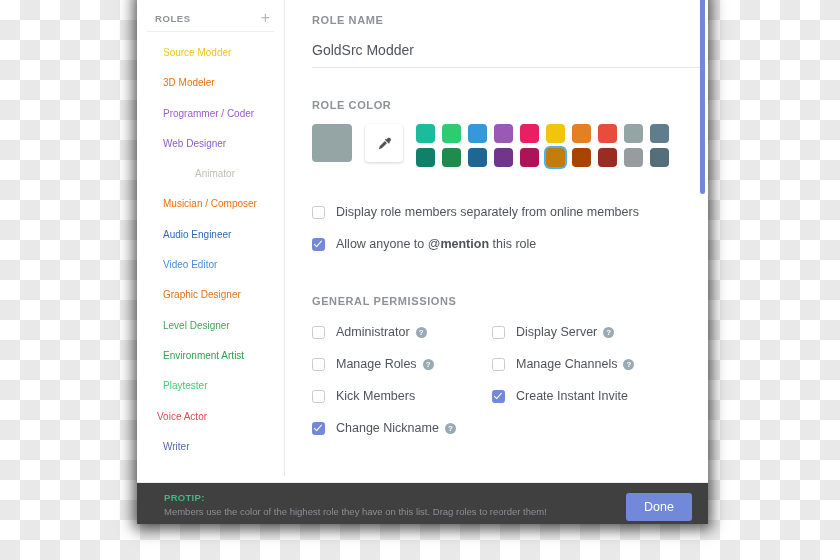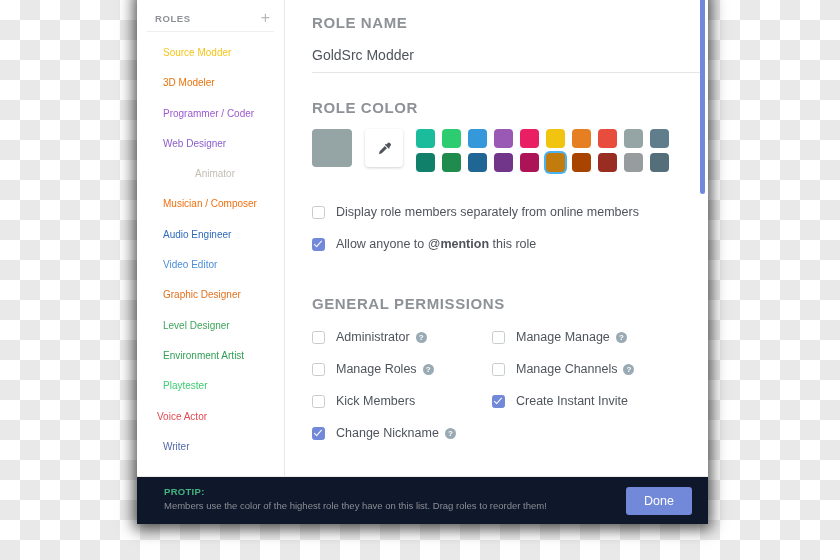--- a/index.html
+++ b/index.html
@@ -86,21 +86,21 @@
   #content-pane {
     position: absolute;
     left: 148px;
     top: 0;
     right: 0;
     height: 484px;
     background: #ffffff;
     overflow: hidden;
   }
   .section-label {
-    font-size: 15px;
+    font-size: 11px;
     font-weight: bold;
     letter-spacing: 0.6px;
     color: #8e9297;
   }
 
   
   #role-name-block { position: absolute; left: 27px; top: 22px; width: 390px; }
   #role-name-input {
     display: block;
     margin-top: 16px;
@@ -228,22 +228,22 @@
     background: #7289da;
     cursor: pointer;
   }
 
   
   #modal-footer {
     position: absolute;
     left: 0;
     bottom: 0;
     width: 100%;
-    height: 48px;
-    background: #0f172a;
+    height: 42px;
+    background: #404040;
     border-top: 1px solid #ebebec;
     box-sizing: border-box;
   }
   #protip {
     position: absolute;
     left: 27px;
     top: 9px;
   }
   #protip-title {
     font-size: 9.5px;
@@ -356,21 +356,21 @@
     <div id="general-perms-block">
       <div class="section-label">GENERAL PERMISSIONS</div>
       <div id="perm-grid">
           <div class="checkbox-row">
             <span class="cbox"></span>
             <span class="cb-label">Administrator</span>
             <span class="help-icon">?</span>
           </div>
           <div class="checkbox-row">
             <span class="cbox"></span>
-            <span class="cb-label">Manage Manage</span>
+            <span class="cb-label">Display Server</span>
             <span class="help-icon">?</span>
           </div>
           <div class="checkbox-row">
             <span class="cbox"></span>
             <span class="cb-label">Manage Roles</span>
             <span class="help-icon">?</span>
           </div>
           <div class="checkbox-row">
             <span class="cbox"></span>
             <span class="cb-label">Manage Channels</span>

